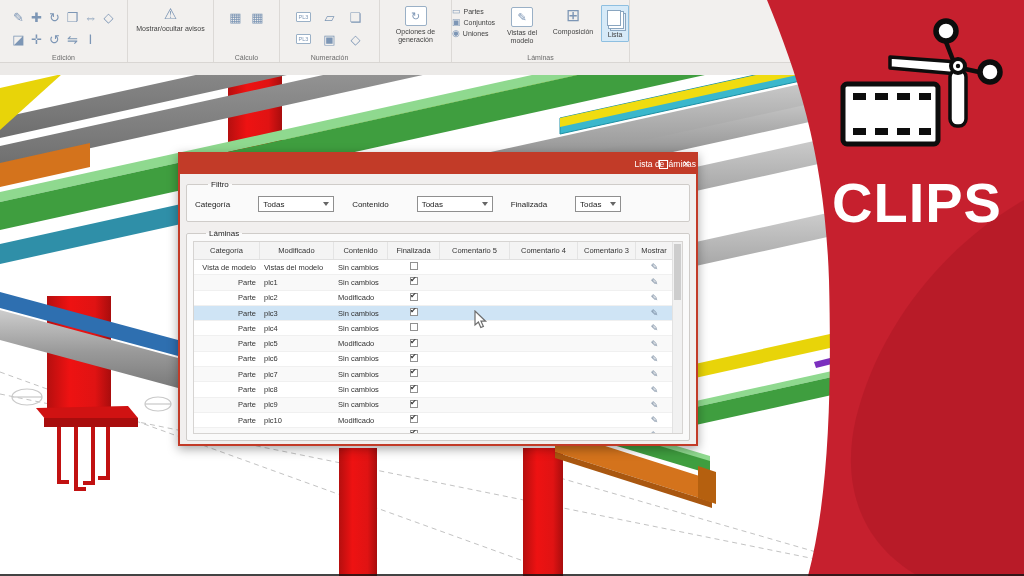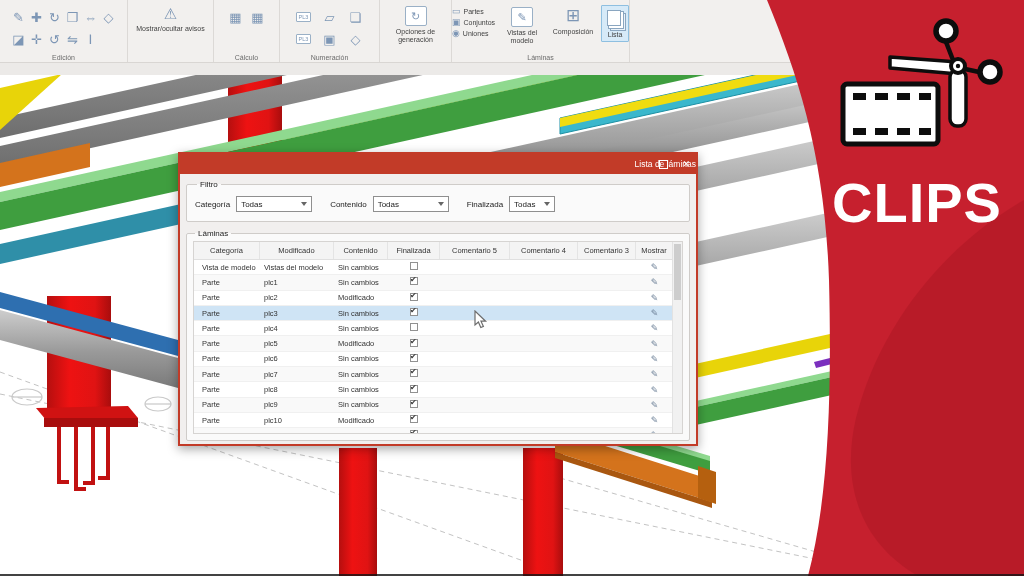--- a/index.html
+++ b/index.html
@@ -36,36 +36,36 @@
   
   .dialog{position:absolute;left:178px;top:152px;width:520px;height:294px;box-sizing:border-box;
           border:2px solid #c23b28;background:#f1efee;z-index:20;box-shadow:0 3px 10px rgba(0,0,0,.35);}
   .titlebar{height:20px;background:#c23b28;color:#fff;display:flex;align-items:center;position:relative;}
   .title{flex:1;text-align:right;font-size:8.5px;}
   .winbtns{position:absolute;right:6px;top:0;height:20px;display:flex;align-items:center;gap:14px;}
   .maxbox{width:7px;height:7px;border:1px solid #fff;display:inline-block;}
   .closex{font-size:9px;color:#fff;line-height:1;}
   .dbody{padding:4px 0 0 0;}
   fieldset{border:1px solid #cfccc9;background:#fafafa;border-radius:2px;margin:2px 6px 7px 6px;padding:4px 6px 4px 6px;}
-  legend{font-size:8px;color:#222;padding:0 3px;margin-left:4px;}
+  legend{font-size:8px;color:#222;padding:0 3px;margin-left:15px;}
   .filter-row{display:flex;align-items:center;font-size:8px;color:#222;padding:3px 2px 5px 2px;}
   .flabel{margin-right:6px;}
   .gap{width:18px;}
   .combo{height:16px;background:#fff;border:1px solid #8f8f8f;display:inline-flex;align-items:center;
-         justify-content:space-between;padding:0 4px;box-sizing:border-box;font-size:8px;color:#222;}
+         justify-content:space-between;padding:0 4px;box-sizing:border-box;font-size:8px;color:#222;margin-left:22px;}
   .caret{width:0;height:0;border-left:3px solid transparent;border-right:3px solid transparent;border-top:4px solid #666;margin-left:4px;}
   .sheet-wrap{margin:1px 2px 2px 2px;border:1px solid #d6d4d2;background:#fff;height:191px;overflow:hidden;position:relative;}
   .thead,.trow{display:grid;grid-template-columns:66px 74px 54px 52px 70px 68px 58px 37px;}
   .thead{background:#f4f4f4;border-bottom:1px solid #e0e0e0;}
   .hcell{font-size:7.5px;color:#333;text-align:center;padding:4px 2px;border-right:1px solid #e4e4e4;white-space:nowrap;overflow:hidden;}
   .trow{height:14.3px;border-bottom:1px solid #f0f0f0;align-items:center;}
   .trow:nth-child(even){background:#f9f9f9;}
   .trow.sel{background:#cfe4f5;}
   .c{font-size:7.5px;color:#333;padding:0 4px;white-space:nowrap;overflow:hidden;}
-  .c.first{padding-left:8px;}
+  .c.first{padding-left:8px;text-align:right;}
   .ccenter{text-align:center;}
   .cb{width:8px;height:8px;border:1px solid #919191;background:#fff;display:inline-block;position:relative;box-sizing:border-box;}
   .cb.checked::after{content:"✔";position:absolute;left:-1px;top:-3px;font-size:8px;color:#3c3c3c;}
   .pencil{font-size:9px;color:#6b7f96;}
   .vscroll{position:absolute;right:0;top:0;bottom:0;width:9px;background:#f1f1f1;border-left:1px solid #e2e2e2;}
   .vthumb{position:absolute;left:1px;right:1px;top:2px;height:56px;background:#cdcdcd;}
 
   
   .sidebar{position:absolute;left:0;top:0;width:1024px;height:576px;z-index:25;pointer-events:none;}
 

